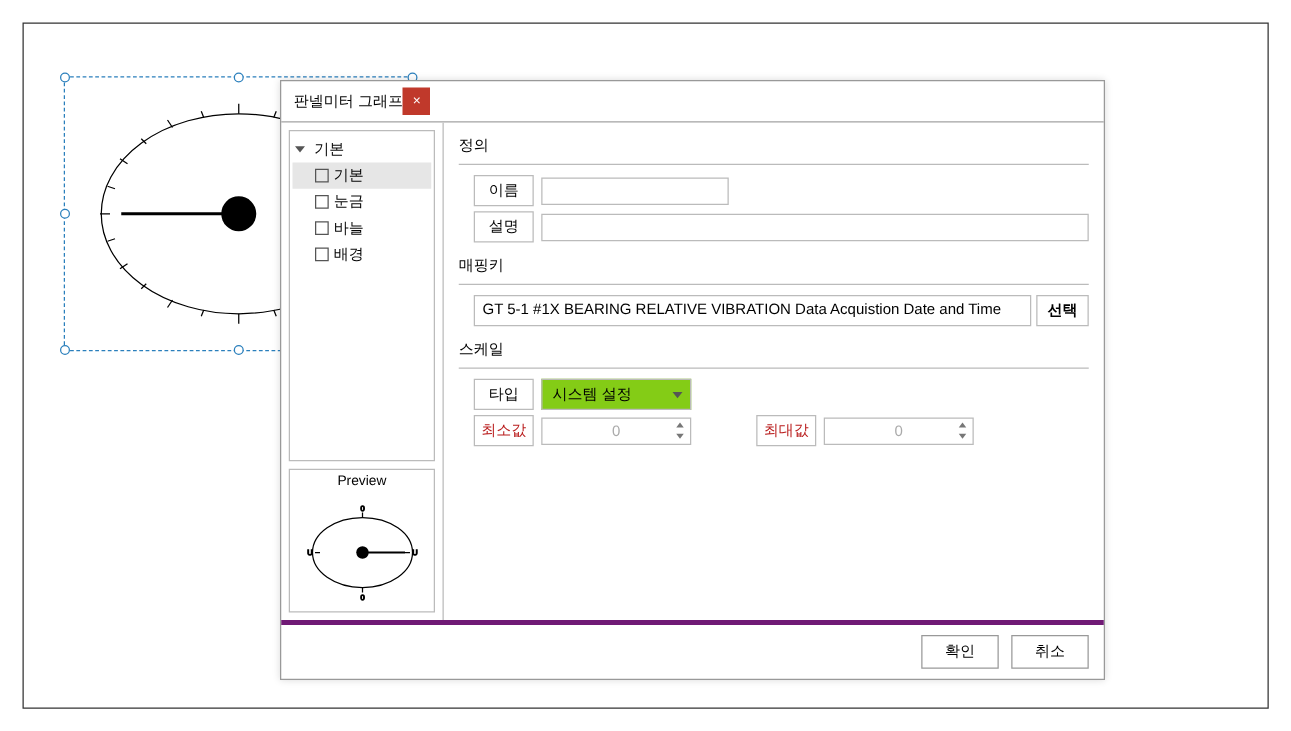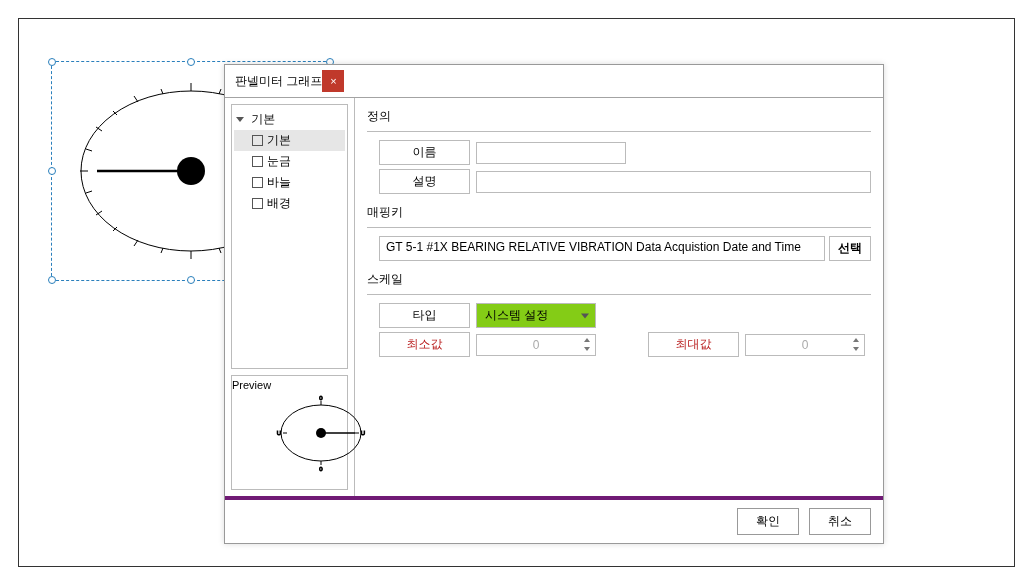--- a/index.html
+++ b/index.html
@@ -143,21 +143,21 @@
       height: 11px;
       border: 1px solid #555;
       display: inline-block;
       flex-shrink: 0;
     }
     .preview-box {
       margin-top: 6px;
       border: 1px solid #bbb;
       height: 115px;
       display: flex;
-      flex-direction: row;
+      flex-direction: column;
     }
     .preview-title {
       text-align: center;
       font-size: 11px;
       padding: 3px 0;
     }
     .preview-canvas {
       flex: 1;
       display: flex;
       align-items: center;
@@ -176,21 +176,21 @@
       margin-top: 4px;
       margin-bottom: 6px;
     }
     .form-row {
       display: flex;
       align-items: center;
       margin-bottom: 4px;
       gap: 6px;
     }
     .field-label {
-      width: 91px;
+      width: 48px;
       text-align: center;
       border: 1px solid #bbb;
       padding: 3px 4px;
       font-size: 12px;
       background: #fff;
     }
     .field-label.disabled {
       color: #b91c1c;
     }
     .text-input {

